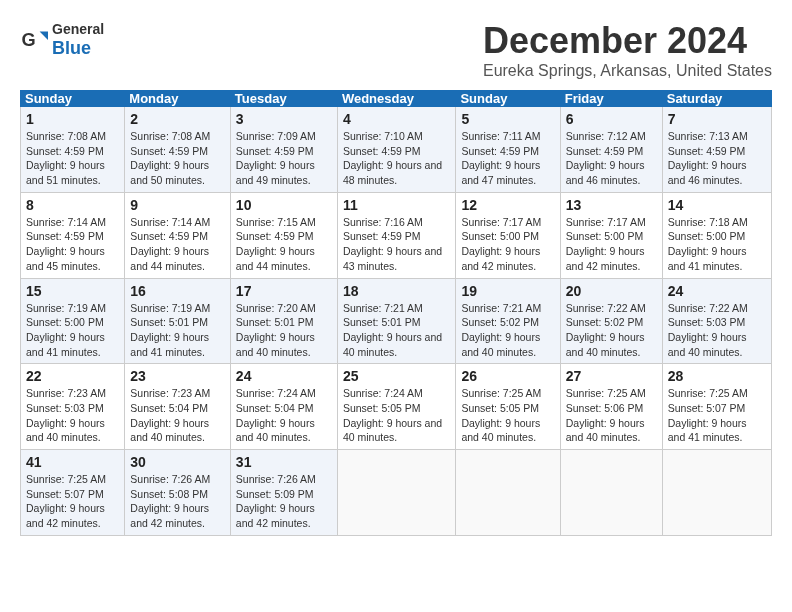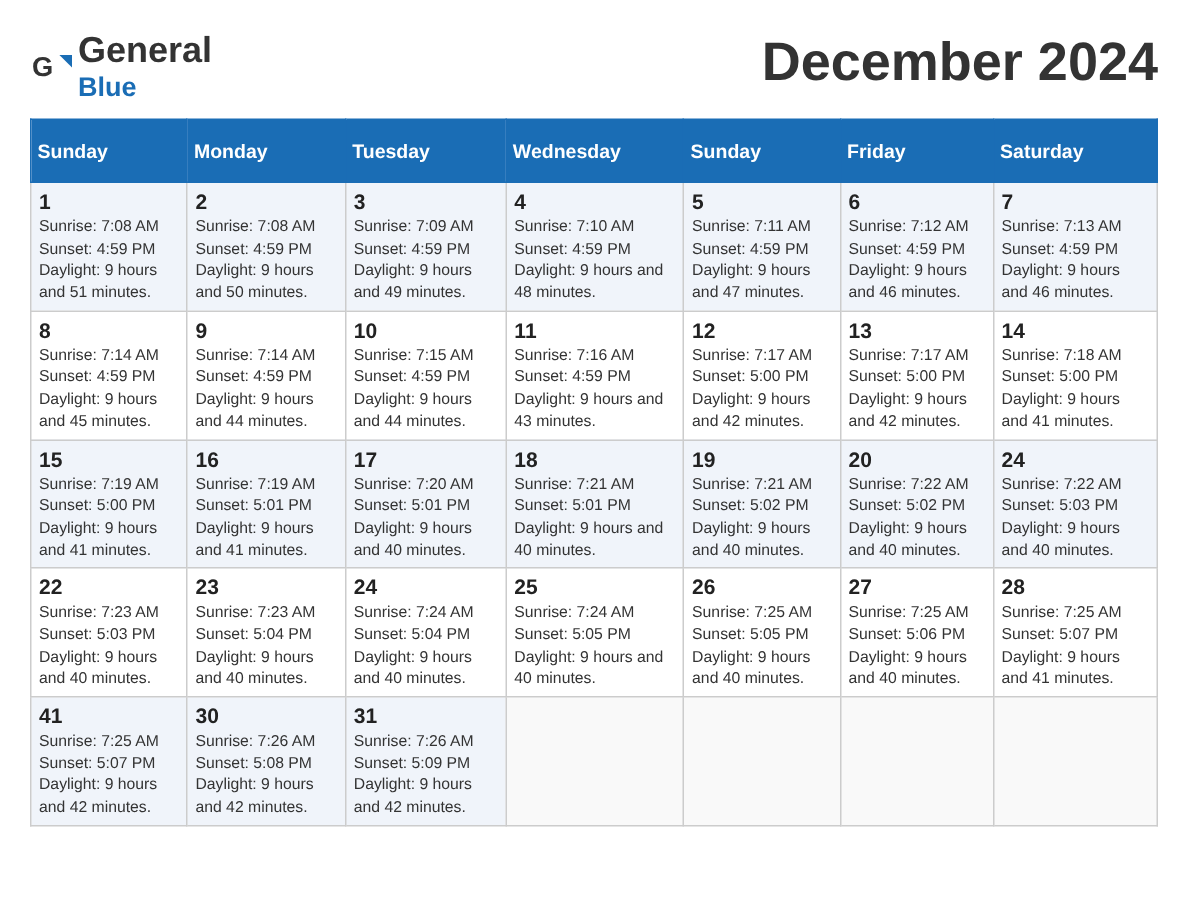--- a/index.html
+++ b/index.html
@@ -38,21 +38,21 @@
       color: #555;
     }
     table {
       width: 100%;
       border-collapse: collapse;
       font-size: 11px;
     }
     thead tr th {
       background-color: #1a6db5;
       color: #fff;
-      padding: 13px 4px;
+      padding: 0 4px;
       text-align: left;
       font-size: 13px;
       font-weight: bold;
       border: 1px solid #1a6db5;
     }
     tbody tr td {
       border: 1px solid #ccc;
       padding: 4px 5px;
       vertical-align: top;
       background: #fff;
@@ -84,26 +84,27 @@
 </head>
 <body>
 
 <div class="header-area">
   <div class="logo">
     <svg class="logo-icon" viewBox="0 0 40 40" xmlns="http://www.w3.org/2000/svg">
       <text x="2" y="28" font-size="26" font-weight="bold" fill="#333">G</text>
       <polygon points="28,8 40,8 40,20" fill="#1a6db5"></polygon>
     </svg>
     <div>
-      <span style="font-size:24px;font-weight:bold;color:#333;">General</span><br>
+      <span style="font-size:14px;font-weight:bold;color:#333;">General</span><br>
       <span style="font-size:18px;font-weight:bold;color:#1a6db5;">Blue</span>
     </div>
   </div>
   <div class="title-area">
     <div class="main-title">December 2024</div>
+    <div class="subtitle">Eureka Springs, Arkansas, United States</div>
   </div>
 </div>
 
 <table>
   <thead>
     <tr>
     <th>Sunday</th>
         <th>Monday</th>
         <th>Tuesday</th>
         <th>Wednesday</th>

